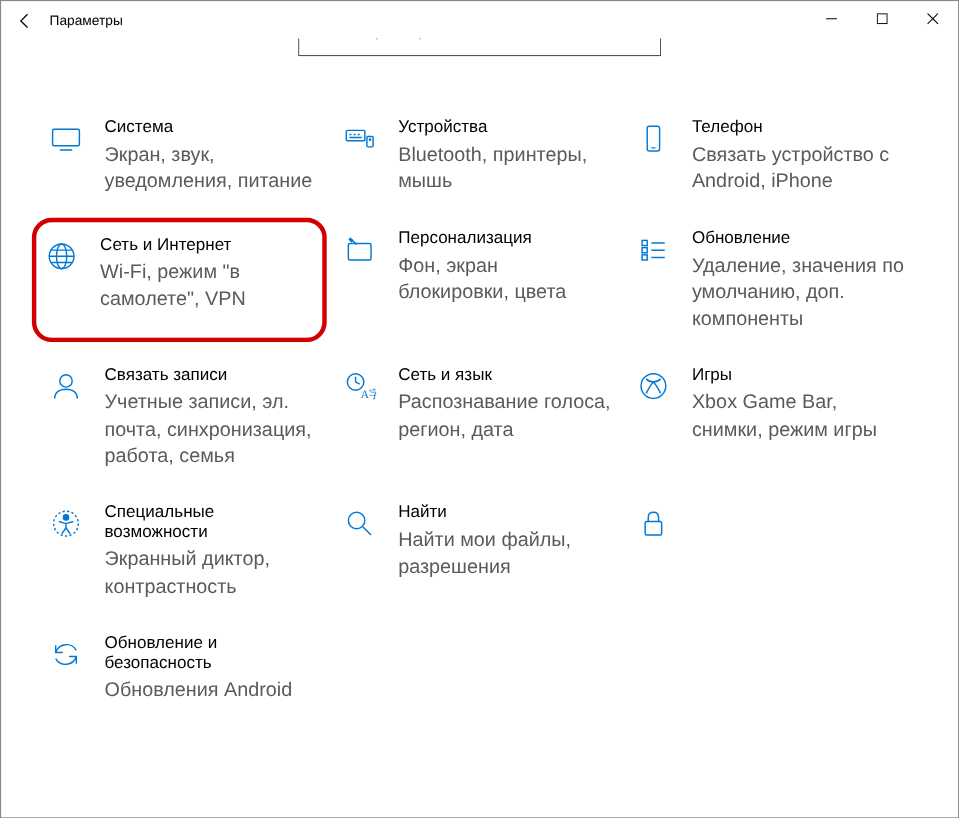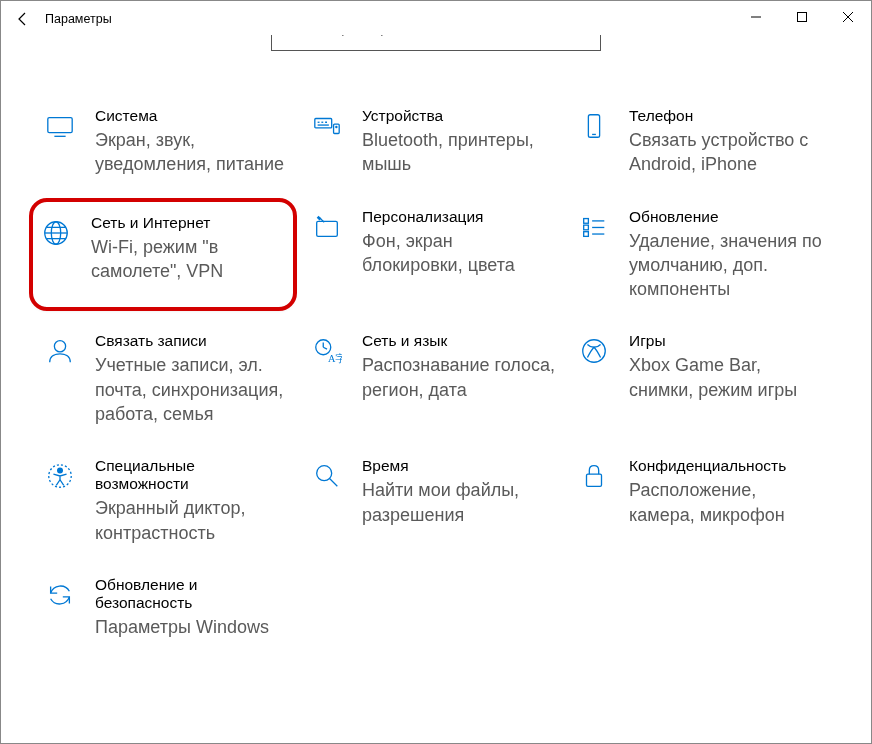--- a/index.html
+++ b/index.html
@@ -289,49 +289,45 @@
   </div>
 
   <div class="tile">
     <div class="icon">
       <svg viewBox="0 0 32 32">
           <circle cx="13" cy="13" r="8"></circle>
           <line x1="19" y1="19" x2="27" y2="27"></line>
         </svg>
     </div>
     <div class="text">
-      <div class="heading">Время</div>
+      <div class="heading">Найти</div>
       <div class="desc">Найти мои файлы, разрешения</div>
     </div>
   </div>
 
   <div class="tile">
     <div class="icon">
       <svg viewBox="0 0 32 32">
           <rect x="8" y="14" width="16" height="13" rx="1.5"></rect>
           <path d="M11 14 L11 10 C11 7 13 5 16 5 C19 5 21 7 21 10 L21 14"></path>
         </svg>
-    </div>
-    <div class="text">
-      <div class="heading">Конфиденциальность</div>
-      <div class="desc">Расположение, камера, микрофон</div>
     </div>
   </div>
 
   <div class="tile">
     <div class="icon">
       <svg viewBox="0 0 32 32">
           <path d="M26 12 A11 11 0 0 0 6 14"></path>
           <polyline points="6,7 6,14 13,14"></polyline>
           <path d="M6 20 A11 11 0 0 0 26 18"></path>
           <polyline points="26,25 26,18 19,18"></polyline>
         </svg>
     </div>
     <div class="text">
       <div class="heading">Обновление и безопасность</div>
-      <div class="desc">Параметры Windows</div>
+      <div class="desc">Обновления Android</div>
     </div>
   </div>
 
   <div></div>
   <div></div>
 
 </div>
 
 </body></html>

